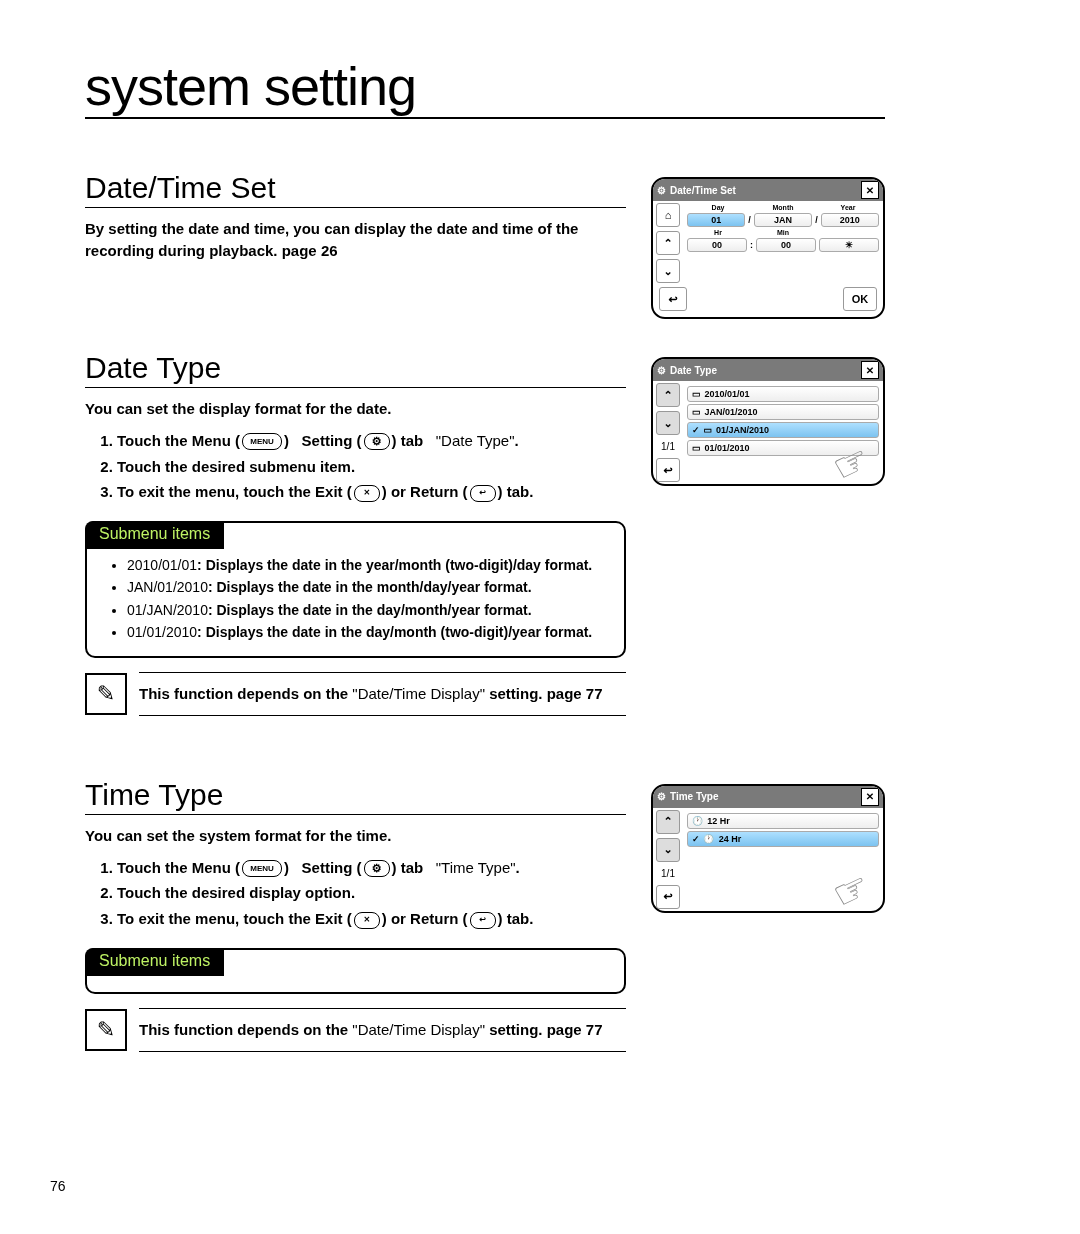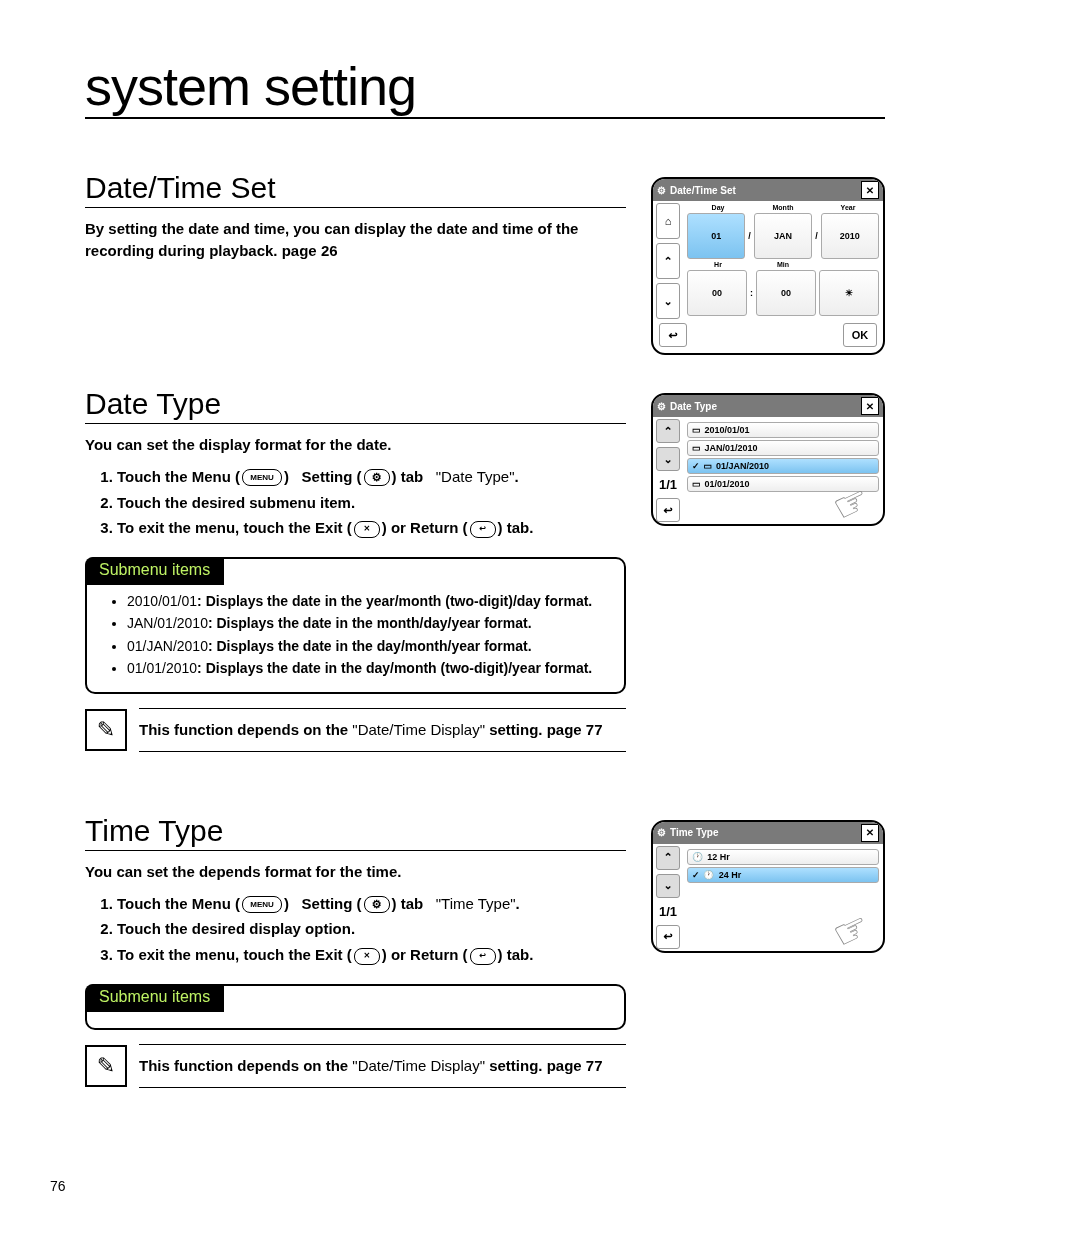--- a/index.html
+++ b/index.html
@@ -145,25 +145,25 @@
     padding: 2px 4px; margin: 2px 0;
     display: flex; align-items: center; gap: 4px;
     background: linear-gradient(#fff,#eee);
   }
   .lcd-list-item.sel { background: linear-gradient(#aee0ff,#7cc3f0); }
   .lcd-field-row { display: flex; gap: 3px; align-items: center; margin: 2px 0; }
   .lcd-field-label-row { display:flex; gap: 3px; font-size:7px; }
   .lcd-field-label-row span { flex:1; text-align:center;}
   .lcd-field {
     flex: 1; border: 1px solid #aaa; border-radius: 3px;
-    padding: 17px 2px; text-align: center; background: linear-gradient(#fff,#eee);
+    padding: 1px 2px; text-align: center; background: linear-gradient(#fff,#eee);
     font-size: 9px;
   }
   .lcd-field.sel { background: linear-gradient(#aee0ff,#7cc3f0); }
-  .page-ind { font-size: 13px; font-weight:bold; text-align:center; padding:4px 0;}
+  .page-ind { font-size: 10px; font-weight:normal; text-align:center; padding:4px 0;}
   .hand {
     position: absolute;
     width: 46px; height: 46px;
     right: 6px; bottom: 2px;
     font-size: 40px;
     color: #888;
     transform: rotate(-25deg);
     pointer-events: none;
   }
   .lcd-wrap { position: relative; }
@@ -304,21 +304,21 @@
         </div>
       </div>
     </div>
     <div class="hand">☞</div>
   </div>
 </div>
 
 <div class="section-row">
   <div class="section-main">
     <h2 class="section-title">Time Type</h2>
-    <p class="body-text">You can set the depends format for the time.</p>
+    <p class="body-text">You can set the system format for the time.</p>
     <ol class="steps">
       <li>
         <span>Touch the Menu</span>
         (<span class="inline-icon">MENU</span>)
         &nbsp;&nbsp;<span>Setting</span>
         (<span class="inline-icon small gear-glyph">⚙</span>)
         <span>tab</span>
         &nbsp;&nbsp;<span class="nb">"Time Type"</span>.
       </li>
       <li>Touch the desired display option.</li>

